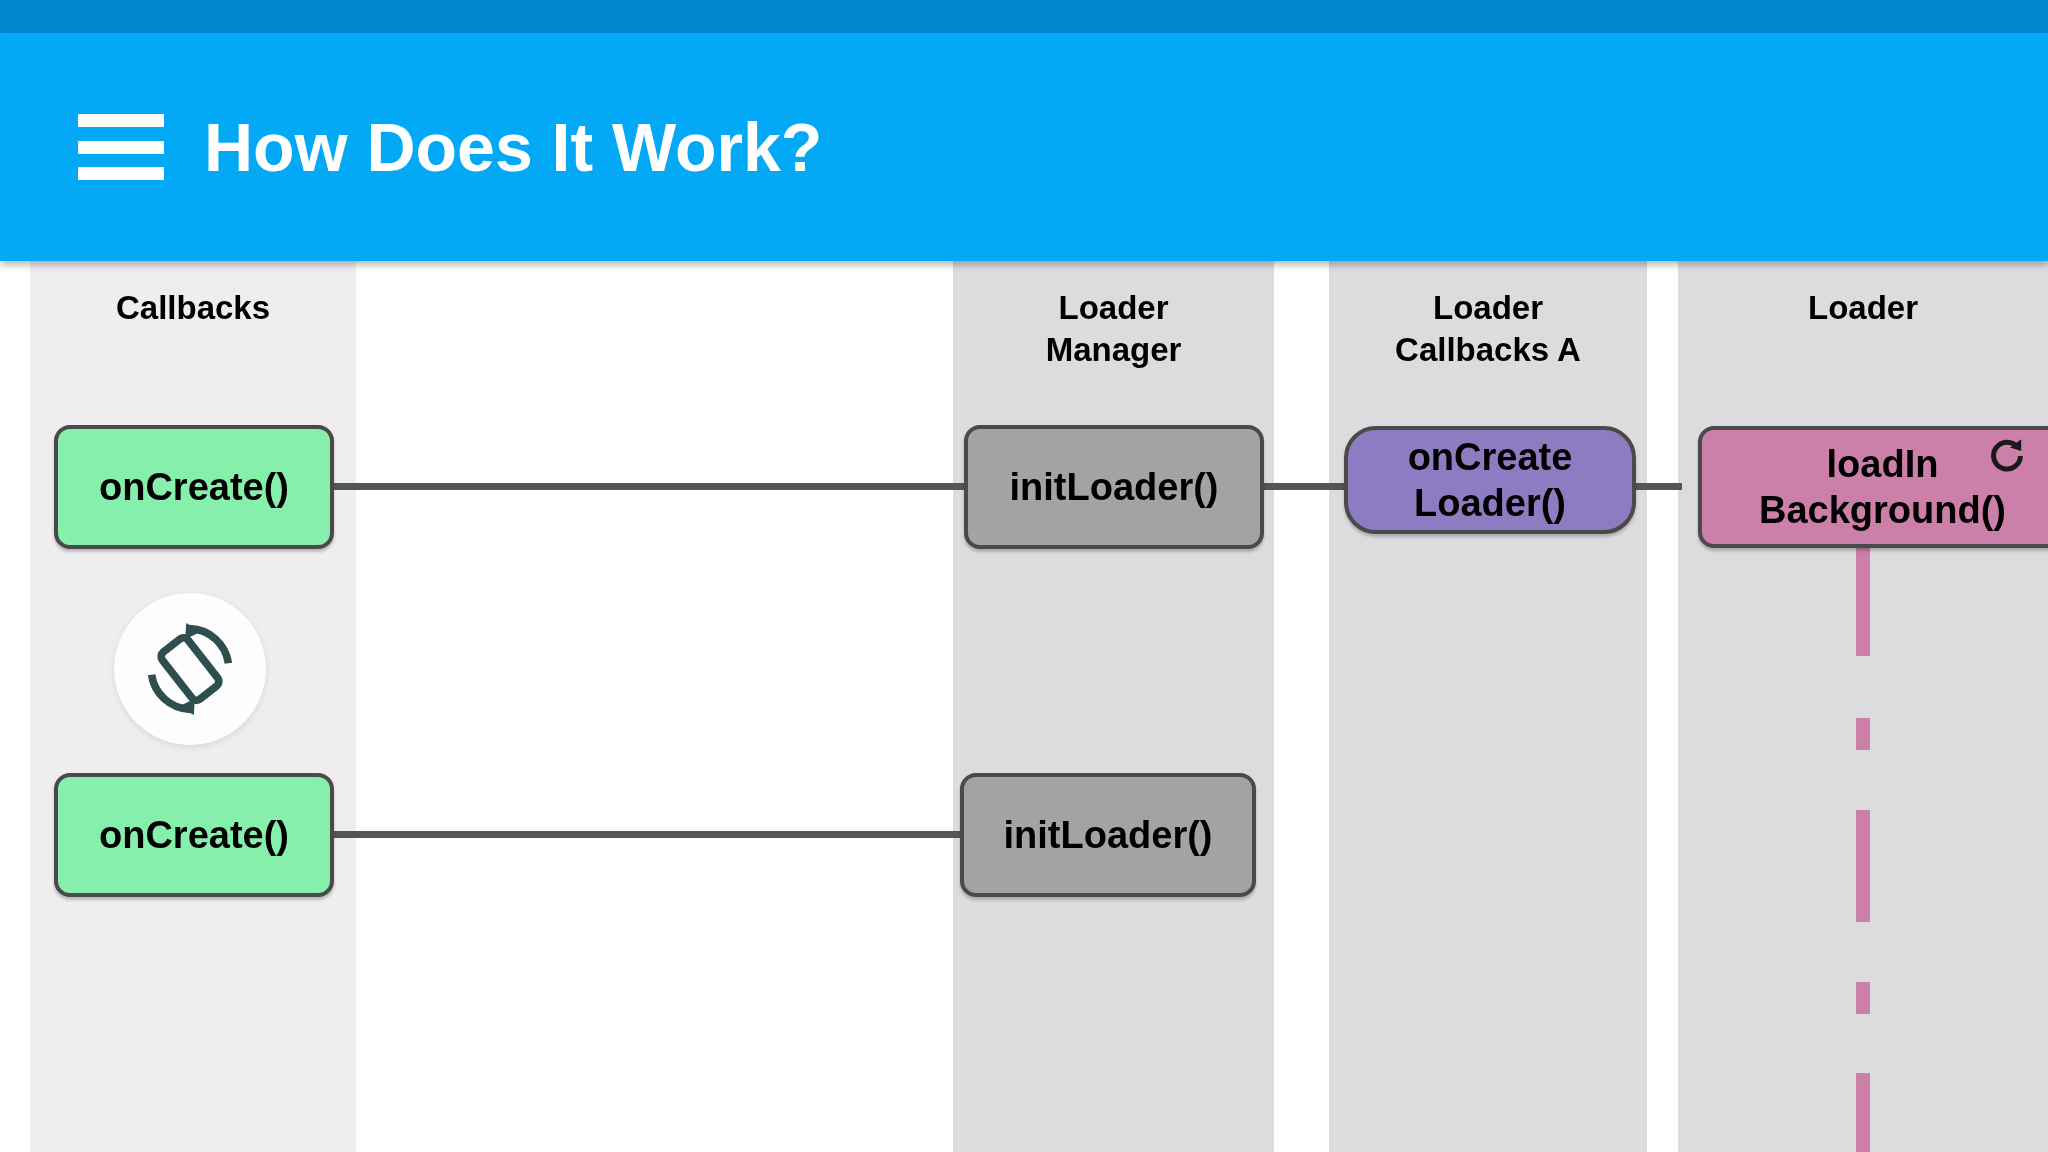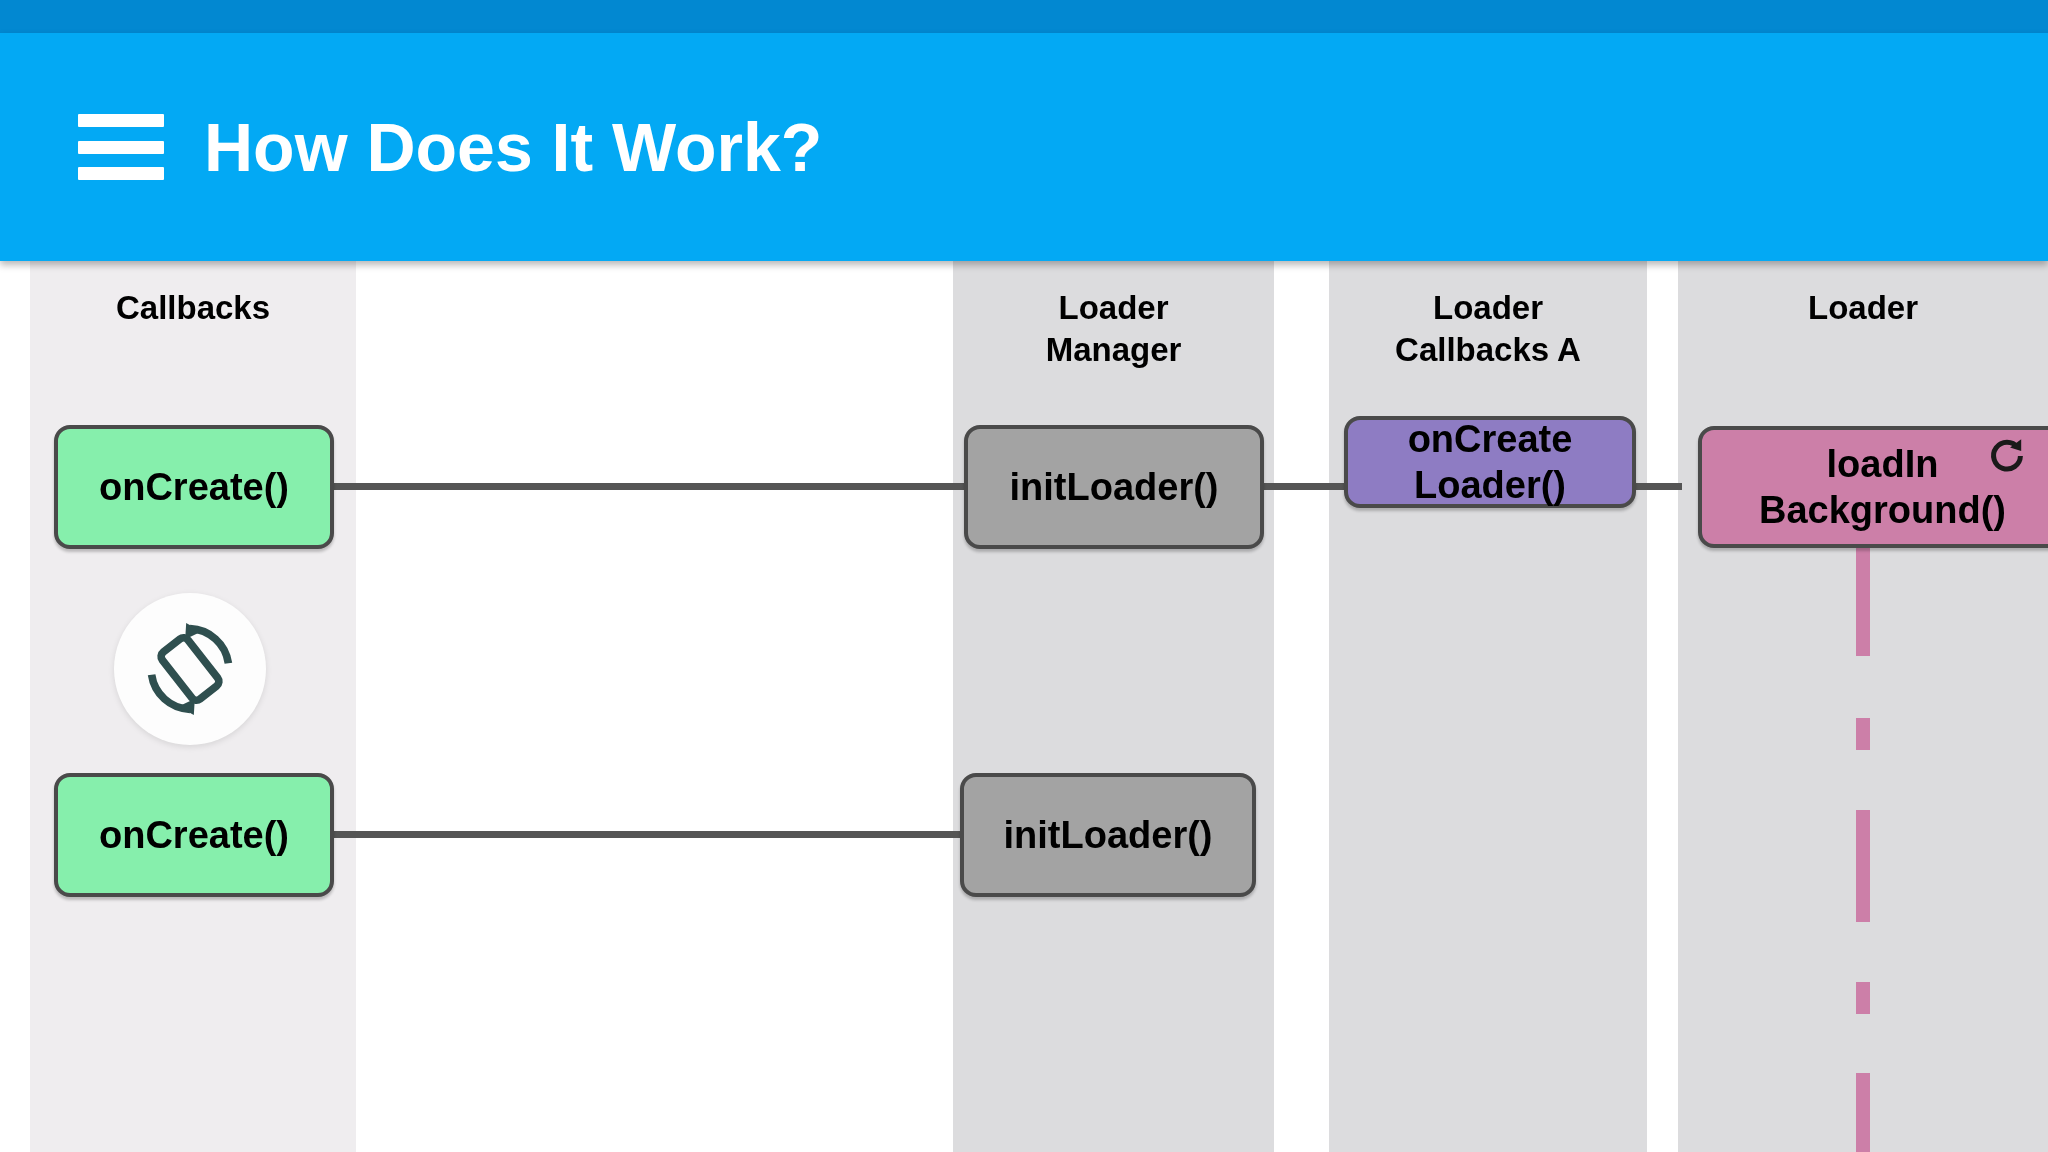--- a/index.html
+++ b/index.html
@@ -207,21 +207,21 @@
 
   <div class="connector" style="left:334px;top:222px;width:632px;"></div>
   <div class="connector" style="left:1263px;top:222px;width:84px;"></div>
   <div class="connector" style="left:1634px;top:222px;width:48px;"></div>
   <div class="connector" style="left:334px;top:570px;width:628px;"></div>
 
   <div class="node green" style="left:54px;top:164px;width:280px;height:124px;">onCreate()</div>
 
   <div class="node yellow" style="left:964px;top:164px;width:300px;height:124px;">initLoader()</div>
 
-  <div class="node purple" style="left:1344px;top:155px;width:292px;height:92px;">onCreate
+  <div class="node purple" style="left:1344px;top:165px;width:292px;height:108px;border-radius:32px;">onCreate
 Loader()</div>
 
   <div class="node pink" style="left:1679px;top:165px;width:369px;height:122px;margin-left:19px;">loadIn
 Background()</div>
 
   <svg id="refresh-icon" style="left:1984px;top:172px;" width="46" height="46" viewBox="0 0 24 24">
     <path d="M17.6 7.6A7 7 0 1 0 19 12" fill="none" stroke="#1a1a1a" stroke-width="2.6" stroke-linecap="butt"></path>
     <polygon points="19.4,3.2 19.4,9.4 13.6,7.5" fill="#1a1a1a"></polygon>
   </svg>
 

